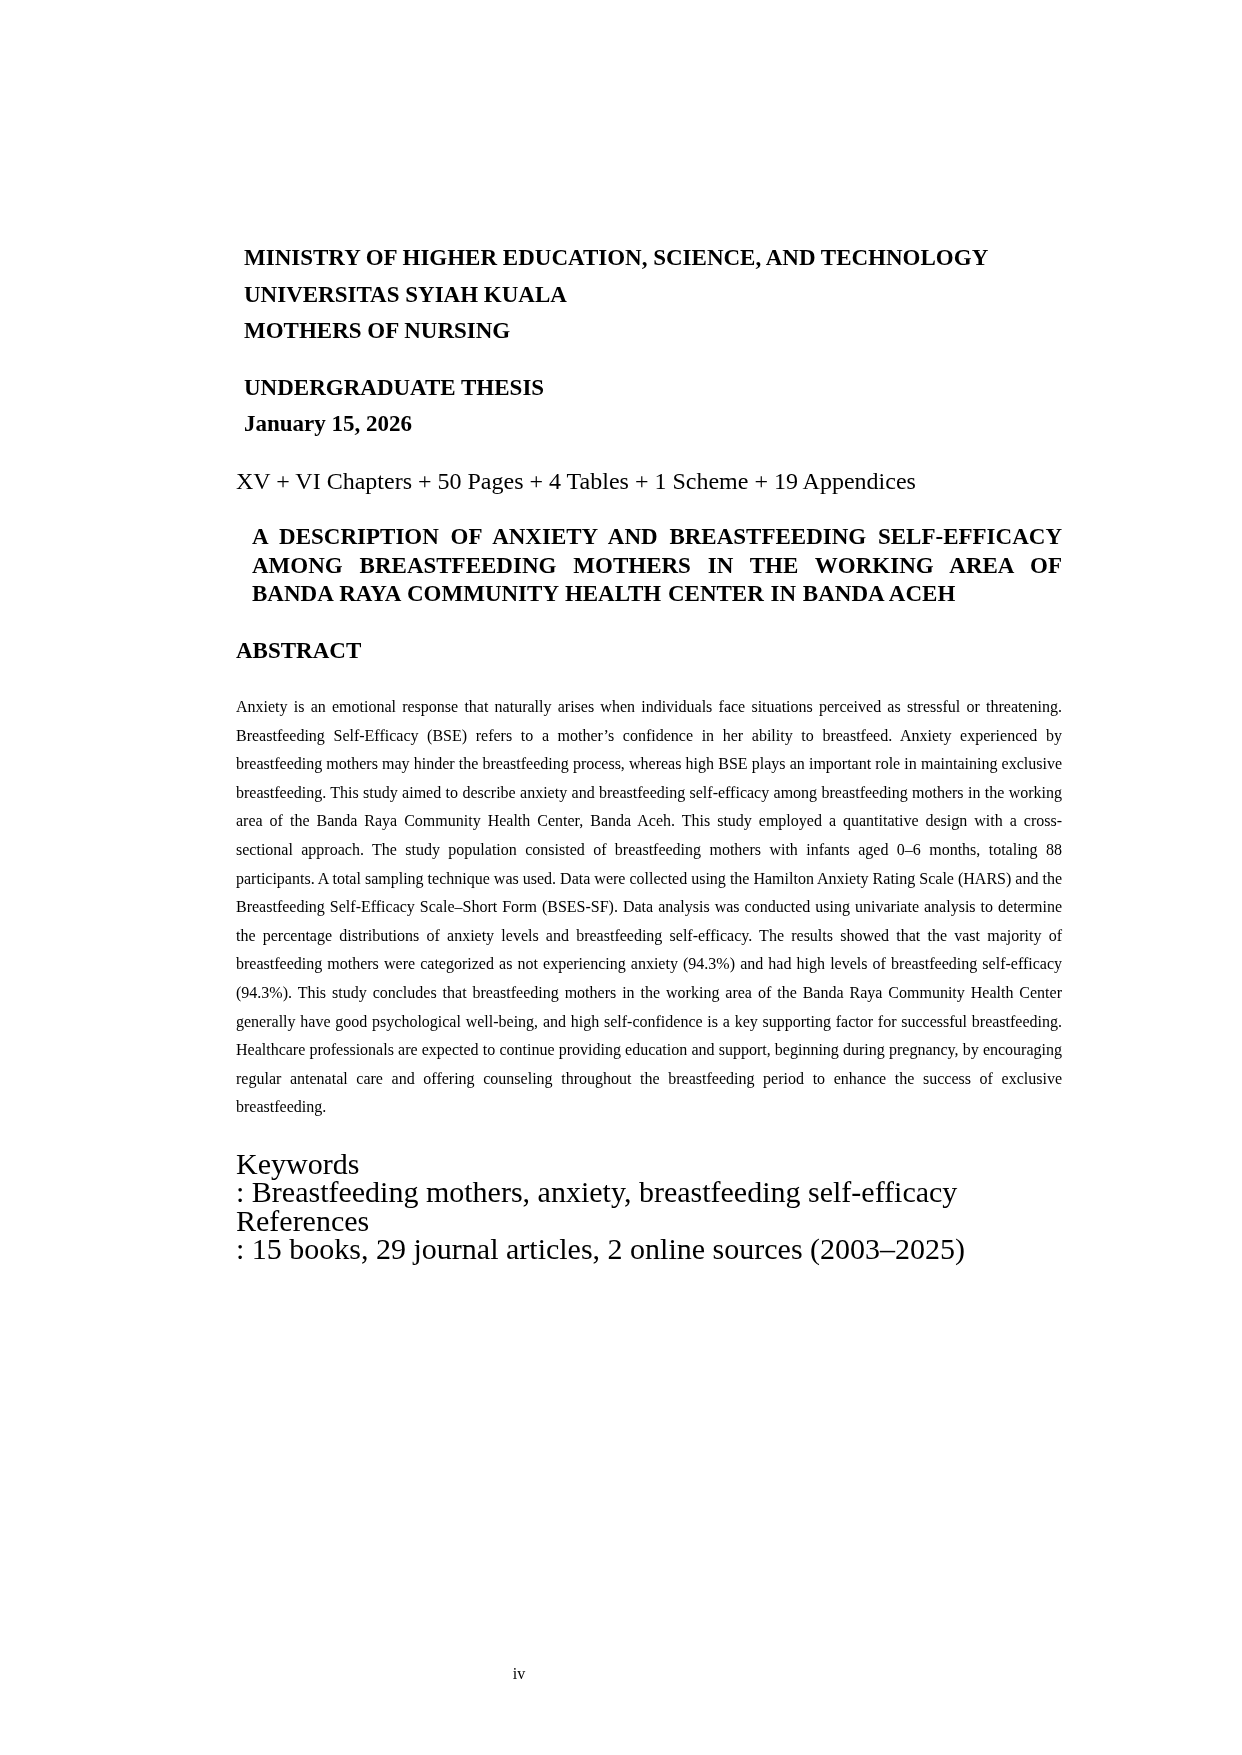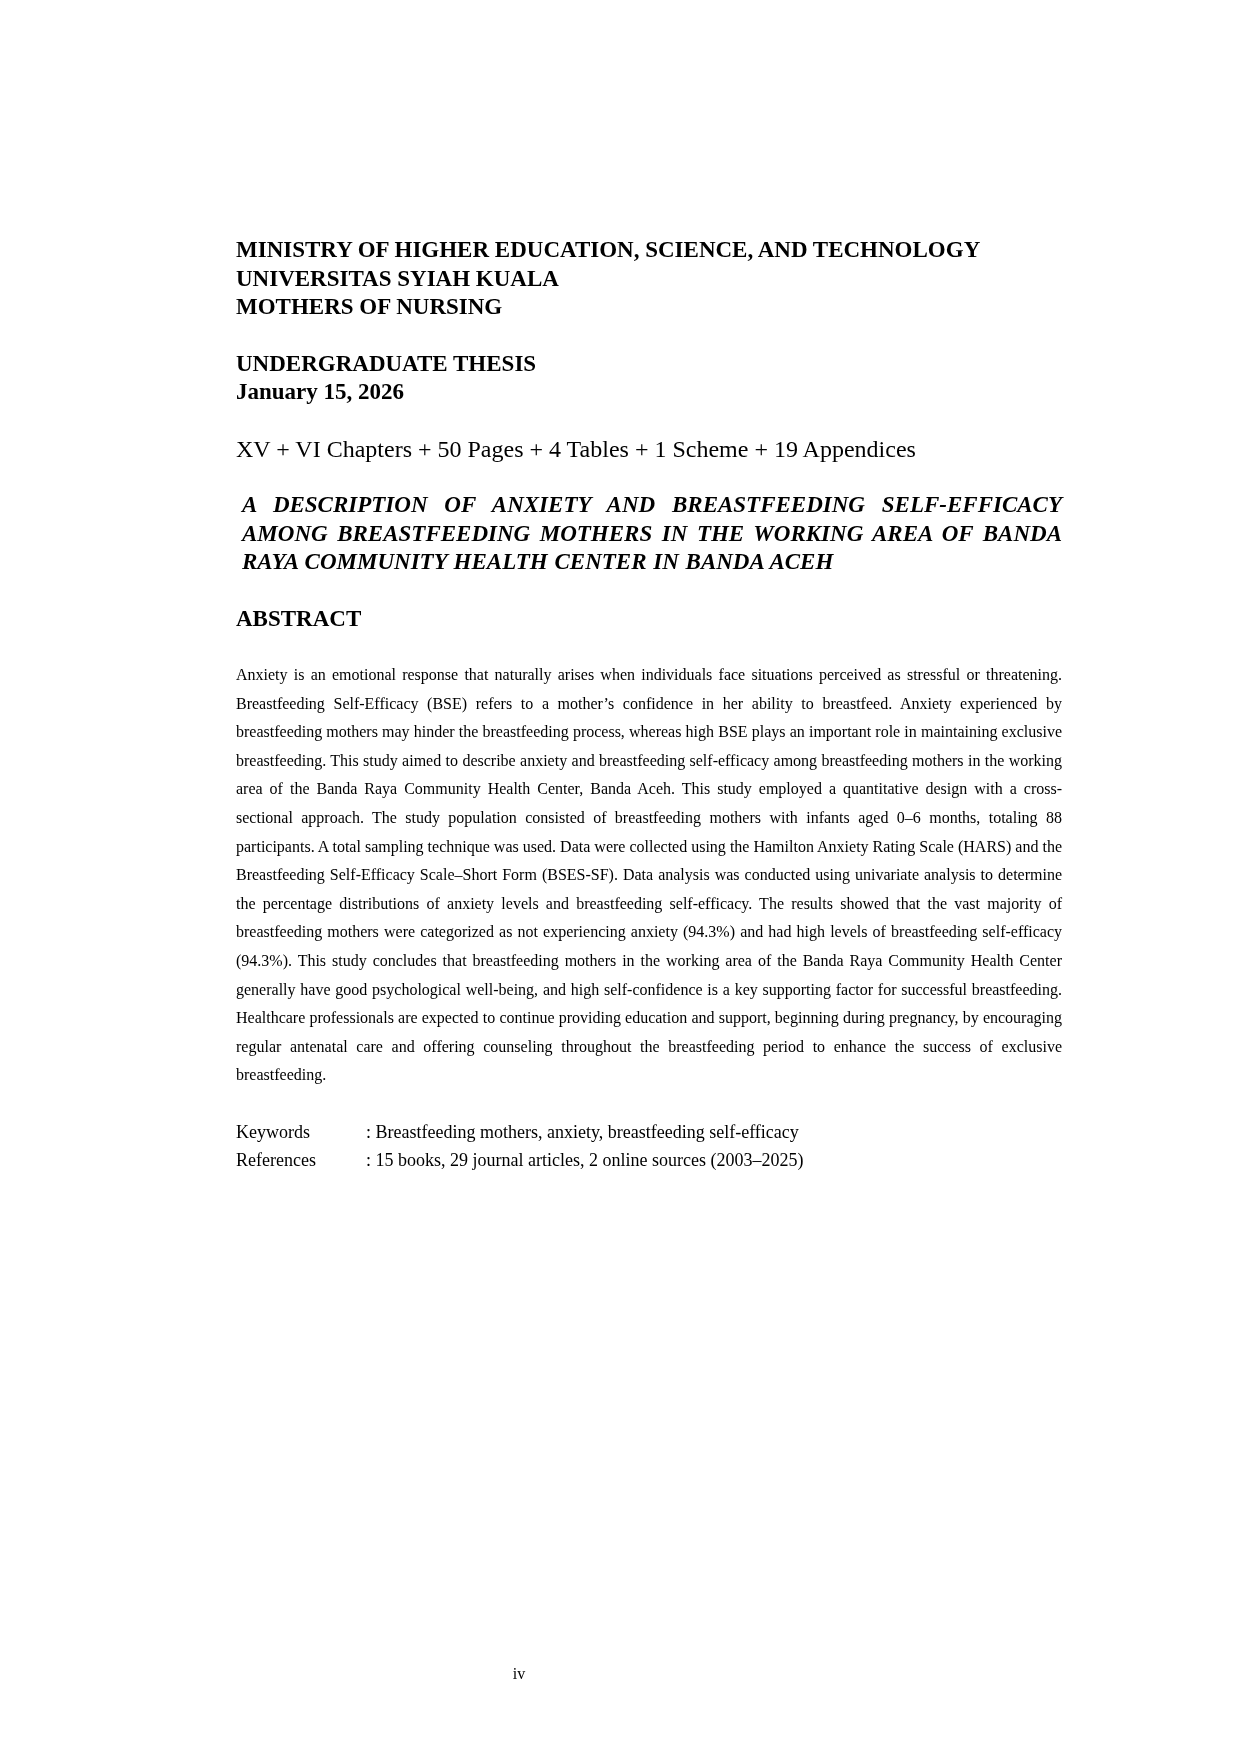--- a/index.html
+++ b/index.html
@@ -1,26 +1,26 @@
 <!DOCTYPE html>
 <html><head>
 <meta charset="utf-8">
 <style>
   html, body { margin: 0; padding: 0; background: #ffffff; }
   body { width: 1242px; height: 1755px; position: relative; overflow: hidden;
          font-family: "Liberation Serif", "DejaVu Serif", serif; color: #000; }
   .page { position: absolute; left: 236px; top: 236px; width: 826px; }
-  .hdr { font-weight: bold; font-size: 23px; line-height: 28.5px; margin: 0; }
+  .hdr { font-weight: bold; font-size: 23px; line-height: 28.5px; margin: 8px; }
   .block { margin-bottom: 28px; }
   .plain { font-size: 24px; line-height: 28.5px; margin: 0 0 28px 0; }
   .title { font-weight: bold; font-size: 23px; line-height: 28.5px; text-align: justify;
-           text-align-last: left; margin: 0 0 28px 6px; word-spacing: 1px; font-style: italic; }
+           text-align-last: left; margin: 0 0 28px 16px; word-spacing: 1px; }
   .abs-h { font-weight: bold; font-size: 23px; line-height: 28.5px; margin: 0 0 28px 0; }
   .abs-body { font-size: 16px; line-height: 28.6px; text-align: justify; margin: 0 0 28px 0; }
-  .meta-row { display: flex; font-size: 18px; line-height: 28.5px; }
+  .meta-row { display: flex; font-size: 30px; line-height: 28.5px; flex-direction: column; }
   .meta-label { width: 130px; }
   .pagenum { position: absolute; top: 1665px; left: 4px; width: 1030px; text-align: center;
              font-size: 16px; }
 </style>
 </head>
 <body>
 
 <div class="page">
   <div class="block">
     <p class="hdr">MINISTRY OF HIGHER EDUCATION, SCIENCE, AND TECHNOLOGY</p>

